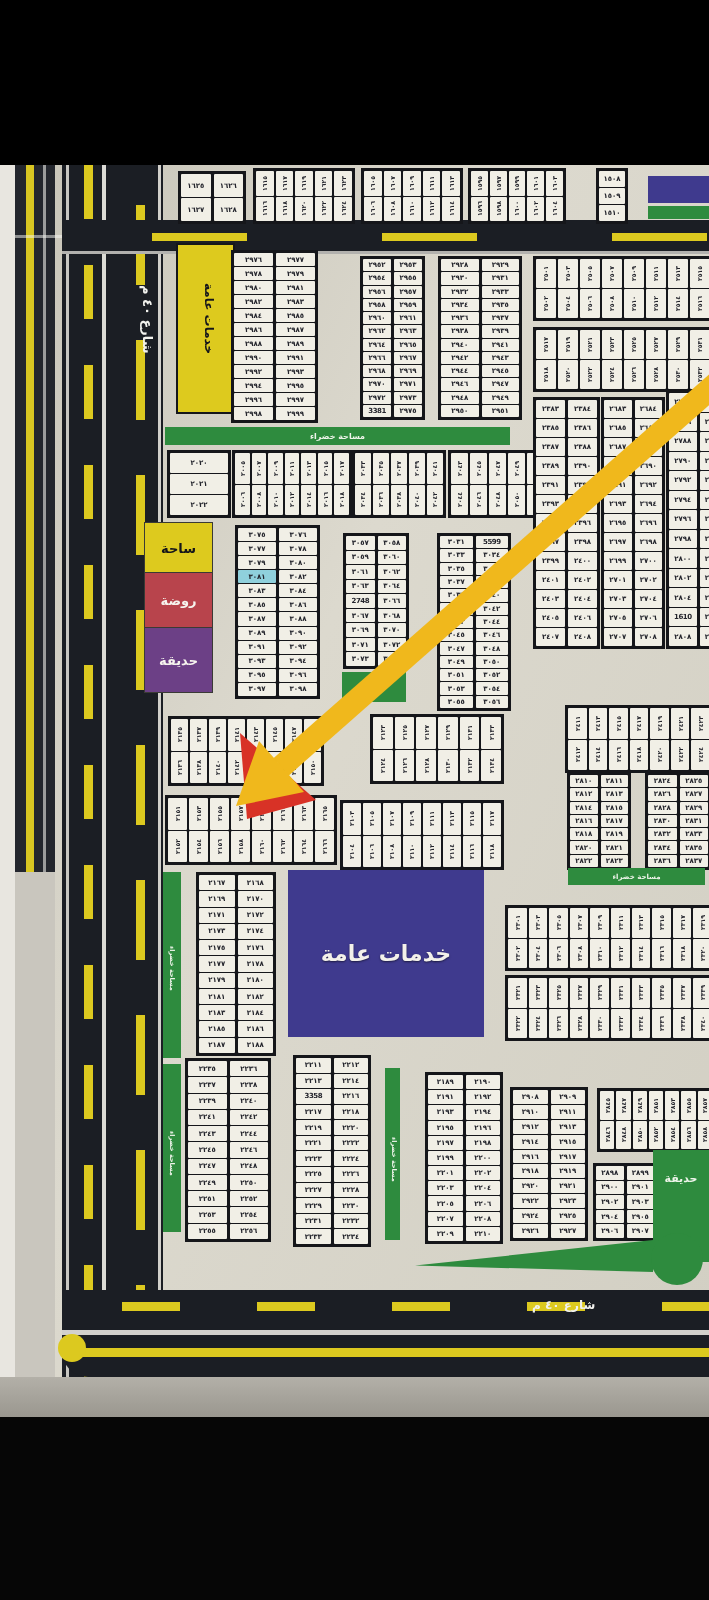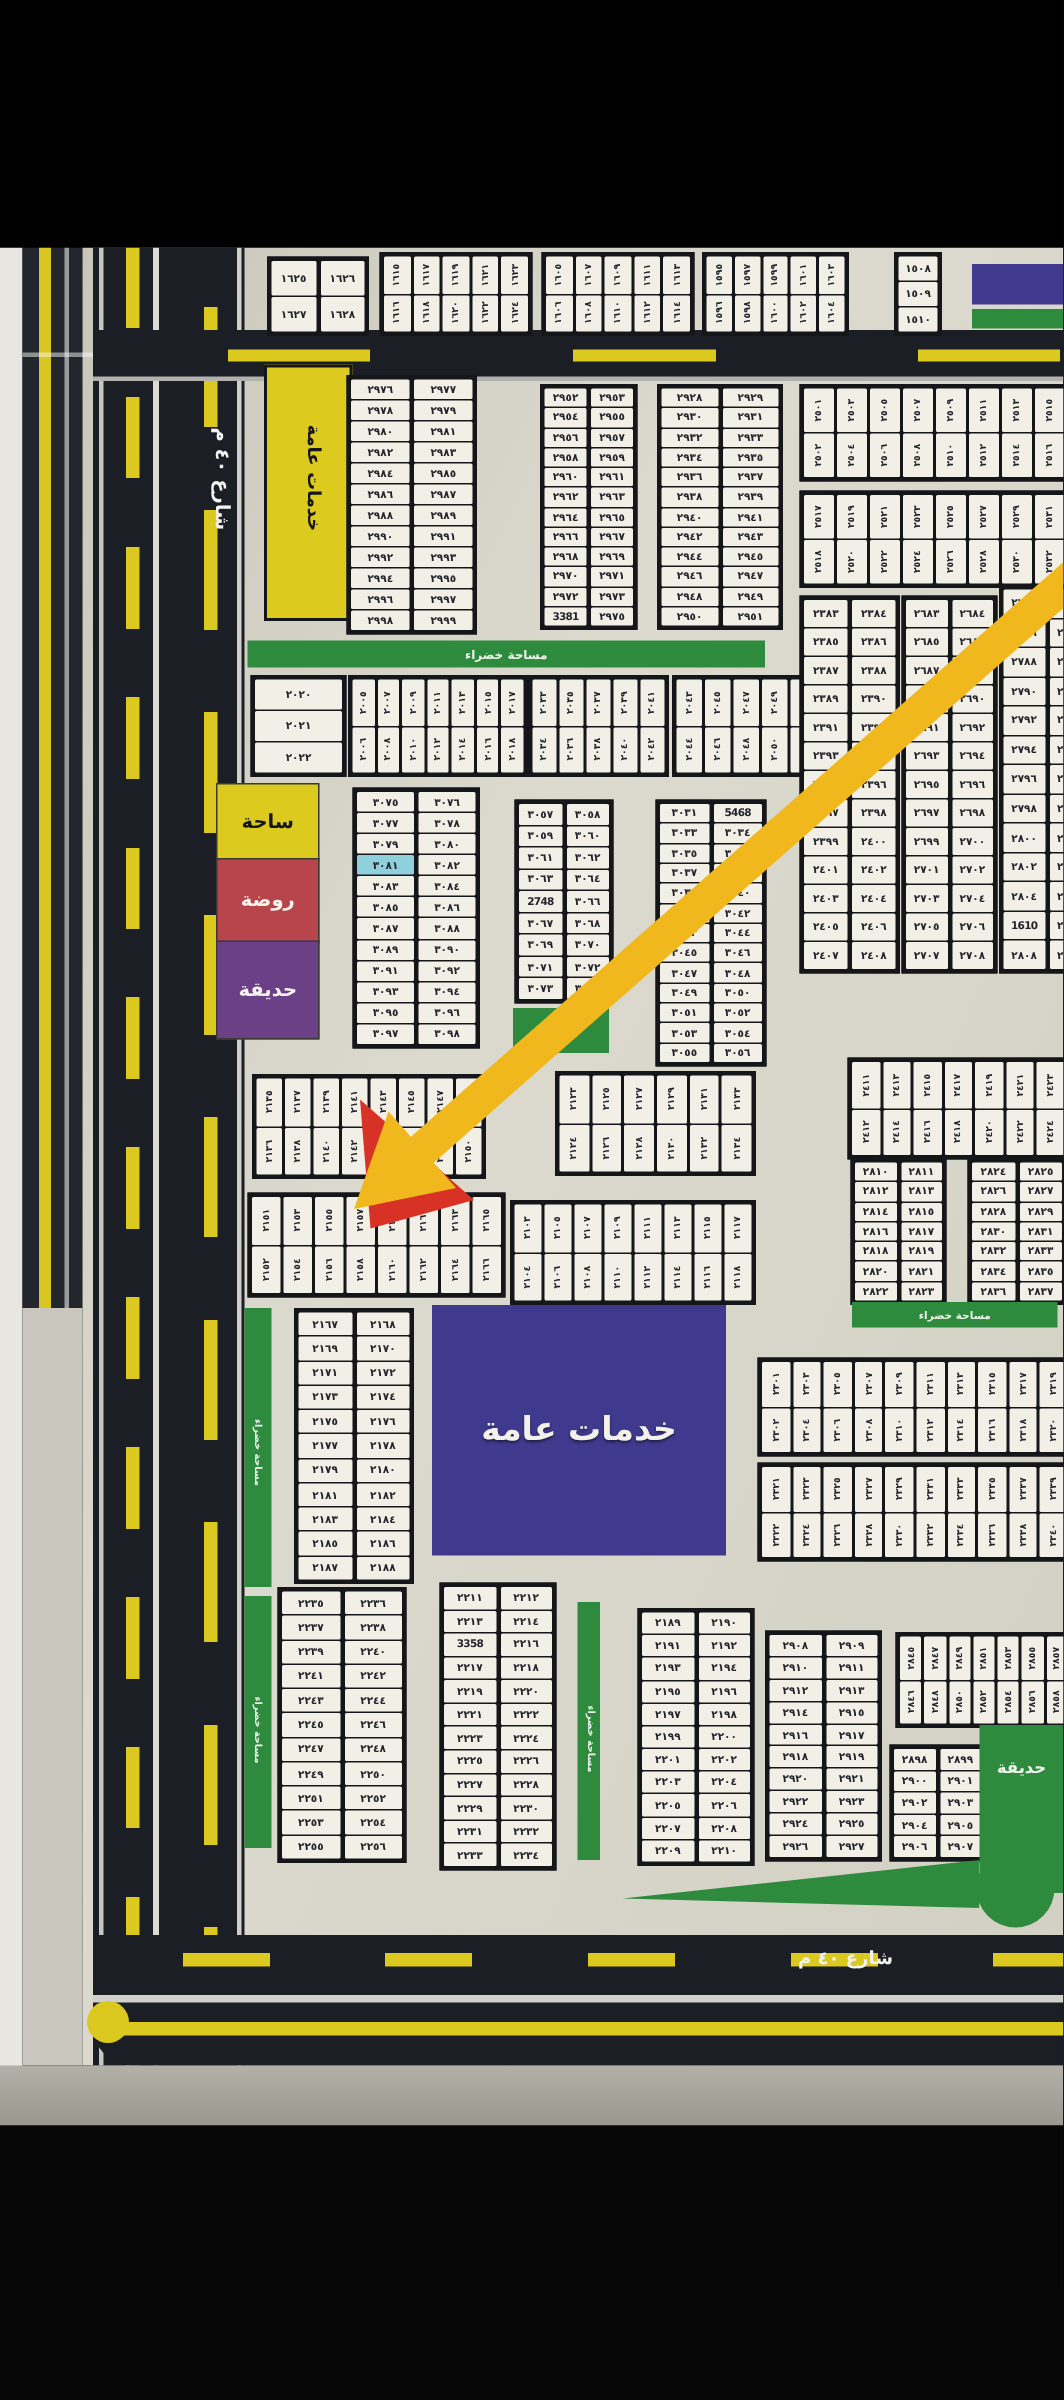--- a/index.html
+++ b/index.html
@@ -1090,21 +1090,21 @@
       </div>
       <div class="cell">
         <span>٣٠٧٤</span>
       </div>
       <div class="cell">
         <span>٣٠٧٣</span>
       </div>
     </div>
   <div class="pblock t-pairs" style="left: 437px; top: 533px; width: 68px; height: 172px; grid-template-columns: repeat(2, 1fr);">
       <div class="cell">
-        <span>5468</span>
+        <span>5599</span>
       </div>
       <div class="cell">
         <span>٣٠٣١</span>
       </div>
       <div class="cell">
         <span>٣٠٣٤</span>
       </div>
       <div class="cell">
         <span>٣٠٣٣</span>
       </div>

